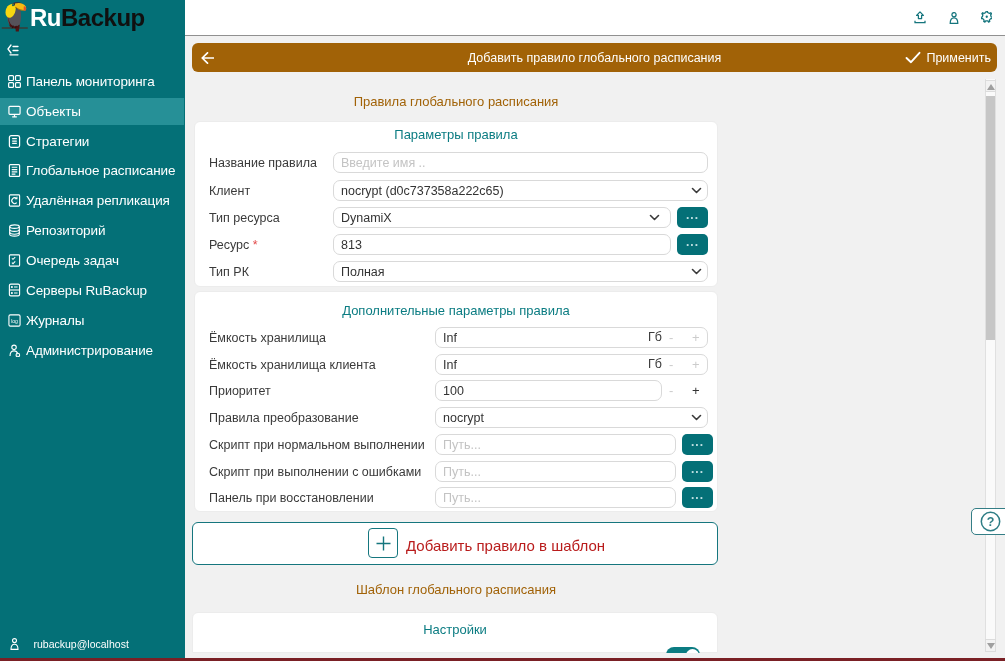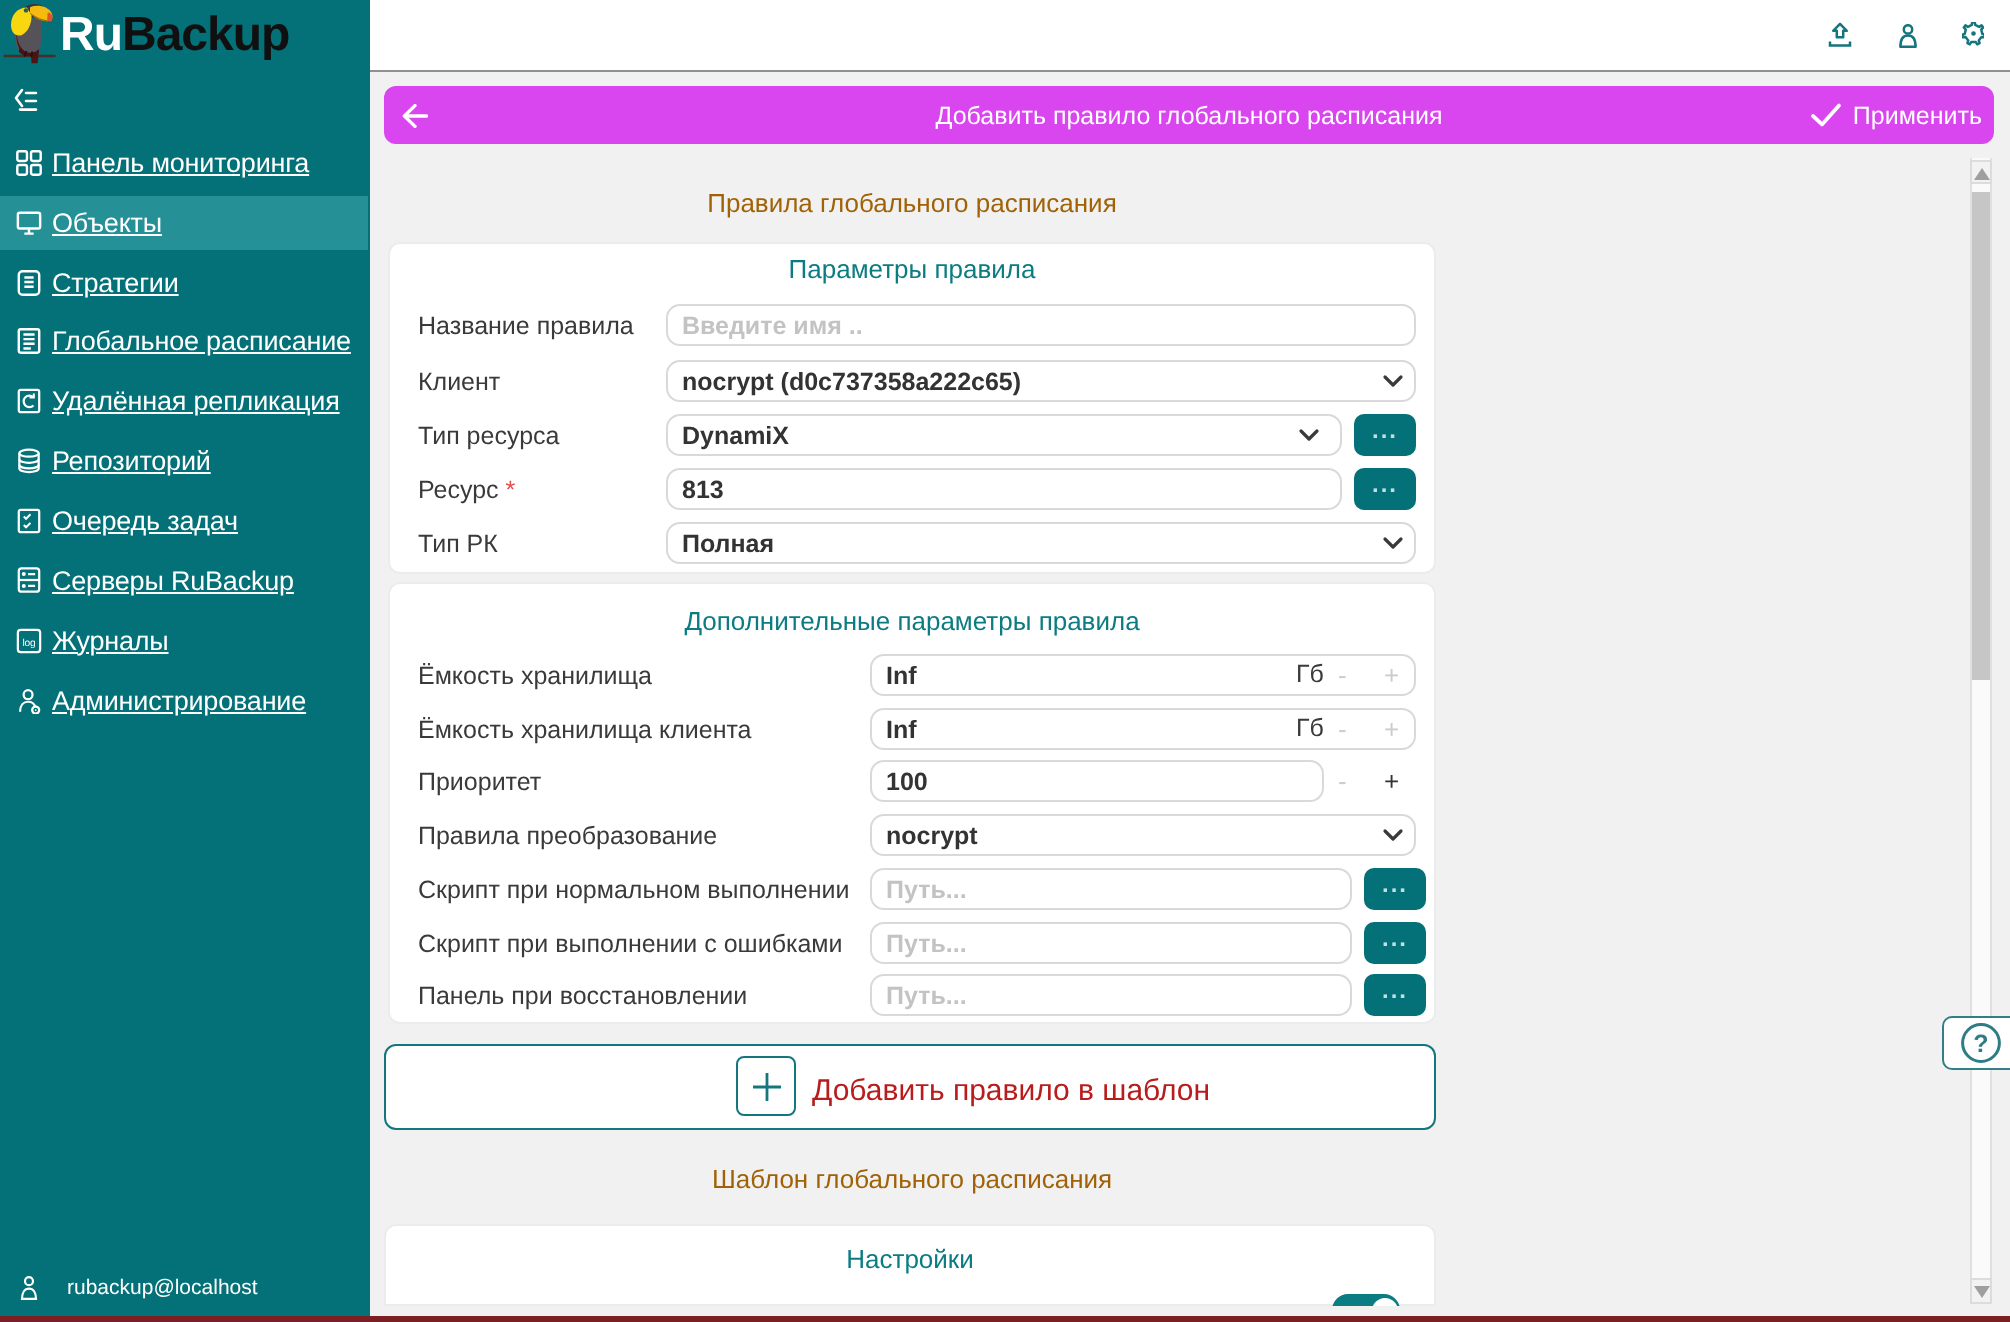--- a/index.html
+++ b/index.html
@@ -8,38 +8,38 @@
   .abs { position:absolute; }
   
   #sidebar { position:absolute; left:0; top:0; width:185px; height:658px; background:#047077; }
   #logo { position:absolute; left:0; top:0; width:185px; height:36px; }
   #logoText { position:absolute; left:30px; top:3.5px; font-size:24px; font-weight:bold; color:#fff; letter-spacing:-0.5px; }
   #logoText b { color:#101010; font-weight:bold; }
   .menuitem { position:absolute; left:0; width:185px; height:28px; color:#fff; font-size:13.5px; letter-spacing:-0.1px;
     display:flex; align-items:center; }
   .menuitem .mico { width:13px; height:13px; margin-left:8px; margin-right:5px; flex:none; }
   .menuitem.sel { background:#269097; width:184px; height:27px; }
-  .mlabel { white-space:nowrap;text-decoration:underline; }
+  .mlabel { white-space:nowrap; }
   #useritem { position:absolute; left:0; top:631px; width:185px; height:25px; color:#fff; font-size:10.5px;
     display:flex; align-items:center; }
   
   #topbar { position:absolute; left:185px; top:0; width:820px; height:36px; background:#fff;
     border-bottom:1px solid #909090; }
   
   #content { position:absolute; left:185px; top:37px; width:820px; height:621px; background:#f1f1f1; }
-  #hdrbar { position:absolute; left:192px; top:43px; width:805px; height:29px; background:#d946ef;
+  #hdrbar { position:absolute; left:192px; top:43px; width:805px; height:29px; background:#a16207;
     border-radius:6px; color:#fff; }
   #hdrtitle { position:absolute; left:0; top:0; width:100%; height:29px; display:flex; align-items:center;
     justify-content:center; font-size:12.5px; color:#fff; }
   .tealtitle { position:absolute; left:194px; width:524px; text-align:center; color:#a16207; font-size:13px; }
   .card { position:absolute; left:194px; width:524px; background:#fff; border:1px solid #ececec; border-radius:6px; }
   .cardtitle { position:absolute; width:100%; text-align:center; color:#0b7c82; font-size:13px; }
   .flabel { position:absolute; font-size:12.5px; color:#3a3a3a; white-space:nowrap; }
   .inp { position:absolute; background:#fff; border:1px solid #d9d9d9; border-radius:7px; height:21px;
-    font-size:12.5px; color:#333; display:flex; align-items:center; padding-left:7px;font-weight:bold; }
+    font-size:12.5px; color:#333; display:flex; align-items:center; padding-left:7px; }
   .ph { color:#c3c3c3; }
   .dotbtn { position:absolute; width:31px; height:21px; background:#047077; border-radius:5px;
     color:#bfe0e2; font-size:12px; font-weight:bold; text-align:center; line-height:17px; letter-spacing:1px; }
   .chev { position:absolute; width:11px; height:11px; }
   .spin { position:absolute; font-size:13px; }
   
   #sbtrack { position:absolute; left:985px; top:79px; width:11px; height:573px; background:#fafafa;
     border-left:1px solid #e0e0e0; border-right:1px solid #e0e0e0; }
   #sbup { position:absolute; left:985px; top:80px; width:11px; height:12px; background:#f2f2f2; border:1px solid #dcdcdc; }
   #sbthumb { position:absolute; left:986px; top:96px; width:9px; height:244px; background:#c6c6c6; }

